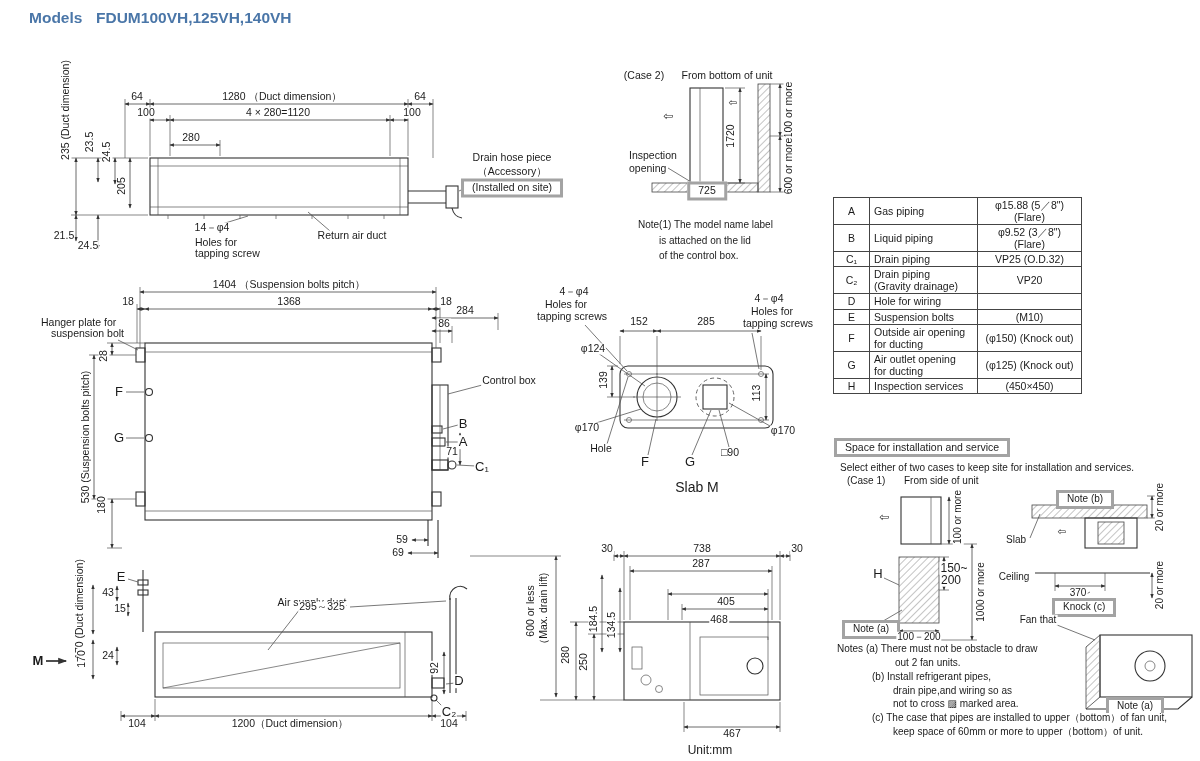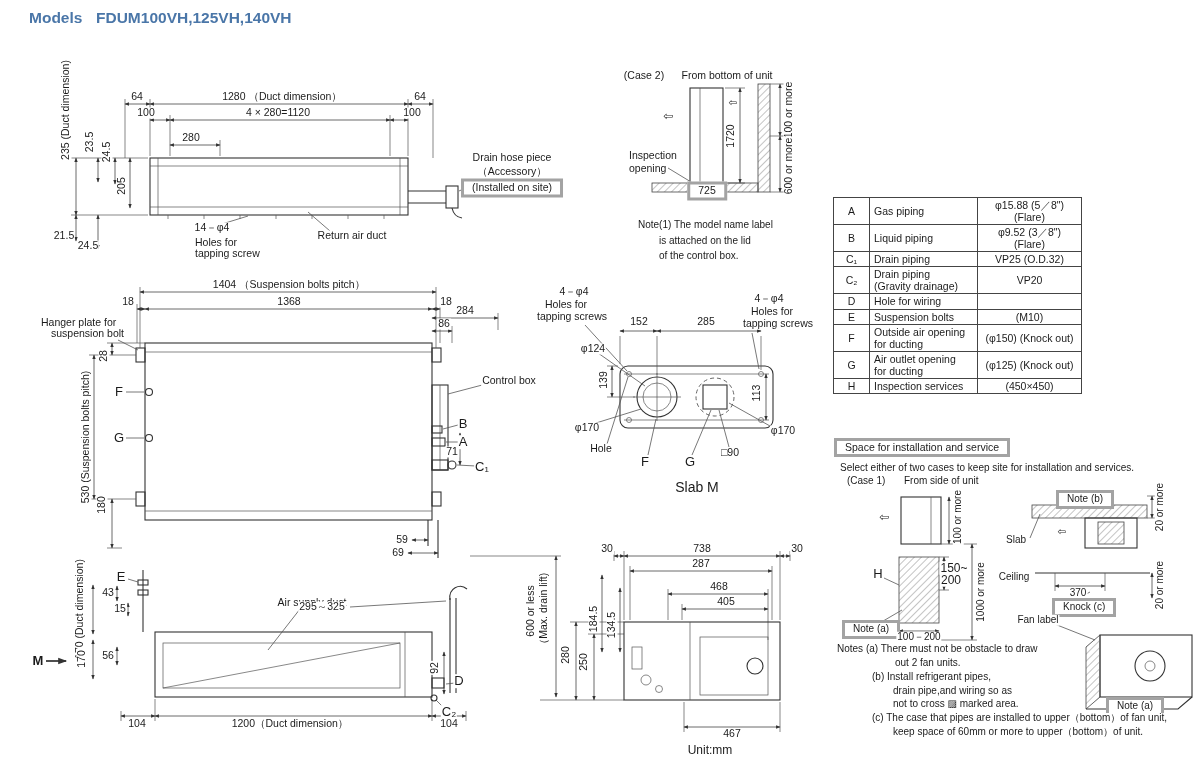--- a/index.html
+++ b/index.html
@@ -351,21 +351,21 @@
 <div class="lbl lg" style="left:482px;top:467px">C₁</div>
 <div class="lbl" style="left:402px;top:540px">59</div>
 <div class="lbl" style="left:398px;top:553px">69</div>
 
 <div class="lbl lg" style="left:121px;top:577px">E</div>
 <div class="lbl lg b" style="left:38px;top:661px">M</div>
 <div class="lbl" style="left:312px;top:603px">Air supply duct</div>
 <div class="lbl" style="left:108px;top:593px">43</div>
 <div class="lbl" style="left:120px;top:609px">15</div>
 <div class="lbl v" style="left:80px;top:609px">170 (Duct dimension)</div>
-<div class="lbl" style="left:108px;top:656px">56</div>
+<div class="lbl" style="left:108px;top:656px">24</div>
 <div class="lbl v" style="left:82px;top:659px">170</div>
 <div class="lbl" style="left:137px;top:724px">104</div>
 <div class="lbl" style="left:290px;top:724px">1200（Duct dimension）</div>
 <div class="lbl" style="left:449px;top:724px">104</div>
 <div class="lbl" style="left:322px;top:607px">295～325</div>
 <div class="lbl v" style="left:435px;top:668px">92</div>
 <div class="lbl lg" style="left:459px;top:681px">D</div>
 <div class="lbl lg" style="left:449px;top:712px">C₂</div>
 
 <div class="lbl v" style="left:531px;top:611px">600 or less</div>
@@ -403,21 +403,21 @@
 <div class="lbl lg" style="left:690px;top:462px">G</div>
 <div class="lbl" style="left:730px;top:453px">□90</div>
 <div class="lbl" style="left:783px;top:431px">φ170</div>
 <div class="lbl v" style="left:757px;top:393px">113</div>
 <div class="lbl vm" style="left:697px;top:487px">Slab M</div>
 
 <div class="lbl" style="left:607px;top:549px">30</div>
 <div class="lbl" style="left:702px;top:549px">738</div>
 <div class="lbl" style="left:797px;top:549px">30</div>
 <div class="lbl" style="left:701px;top:564px">287</div>
-<div class="lbl" style="left:719px;top:587px">468</div>
+<div class="lbl" style="left:719px;top:620px">468</div>
 <div class="lbl" style="left:726px;top:602px">405</div>
 <div class="lbl v" style="left:594px;top:619px">184.5</div>
 <div class="lbl v" style="left:612px;top:625px">134.5</div>
 <div class="lbl" style="left:732px;top:734px">467</div>
 <div class="lbl md" style="left:710px;top:750px">Unit:mm</div>
 
 <table id="spec-table">
 <tbody>
 <tr>
           <td class="c col-s">A</td>
@@ -483,21 +483,21 @@
 <div class="lbl sm" style="left:954px;top:568px">150~</div>
 <div class="lbl sm" style="left:951px;top:580px">200</div>
 <div class="lbl v t10" style="left:981px;top:592px">1000 or more</div>
 <div class="lbl la box t10" style="left:842px;top:620px">Note (a)</div>
 <div class="lbl t10" style="left:919px;top:637px">100－200</div>
 <div class="lbl t10" style="left:1014px;top:577px">Ceiling</div>
 <div class="lbl t10" style="left:1078px;top:593px">370</div>
 <div class="lbl v t10" style="left:1160px;top:585px">20 or more</div>
 <div class="lbl la box t10" style="left:1052px;top:598px">Knock (c)</div>
 <div class="lbl" style="left:1062px;top:532px">⇦</div>
-<div class="lbl t10" style="left:1038px;top:620px">Fan label</div>
+<div class="lbl t10" style="left:1038px;top:620px">Fan that</div>
 <div class="lbl la box t10" style="left:1106px;top:697px">Note (a)</div>
 <div class="lbl la t10" style="left:836px;top:644px">Notes (a)  There must not be obstacle to draw</div>
 <div class="lbl la t10" style="left:894px;top:658px">out 2 fan units.</div>
 <div class="lbl la t10" style="left:871px;top:672px">(b)  Install refrigerant pipes,</div>
 <div class="lbl la t10" style="left:892px;top:686px">drain pipe,and wiring so as</div>
 <div class="lbl la t10" style="left:892px;top:699px">not to cross ▨ marked area.</div>
 <div class="lbl la t10" style="left:871px;top:713px">(c)  The case that pipes are installed to upper（bottom）of fan unit,</div>
 <div class="lbl la t10" style="left:892px;top:727px">keep space of 60mm or more to upper（bottom）of unit.</div>
 
 </div>

